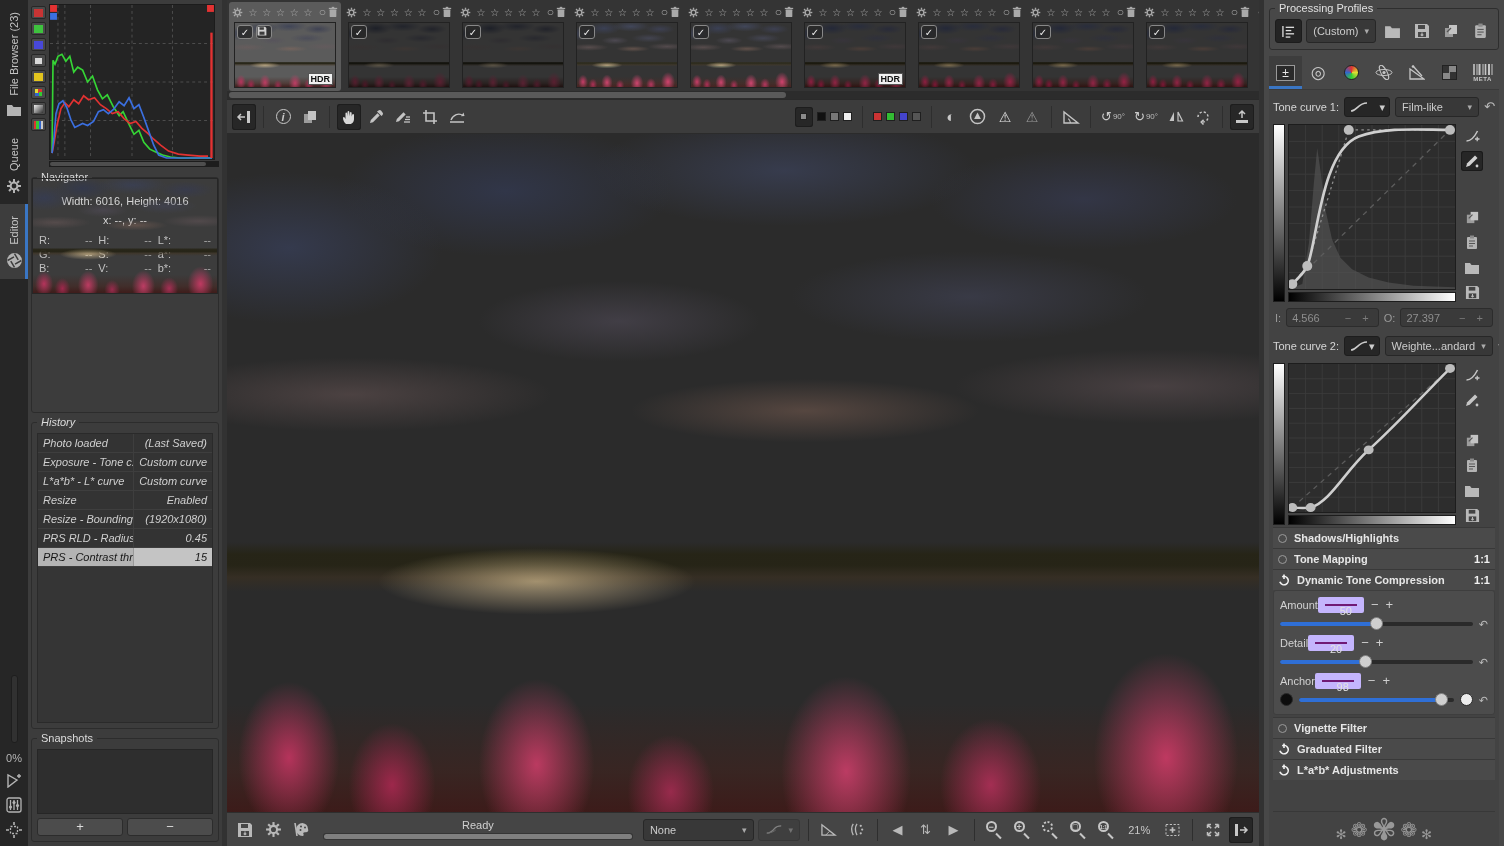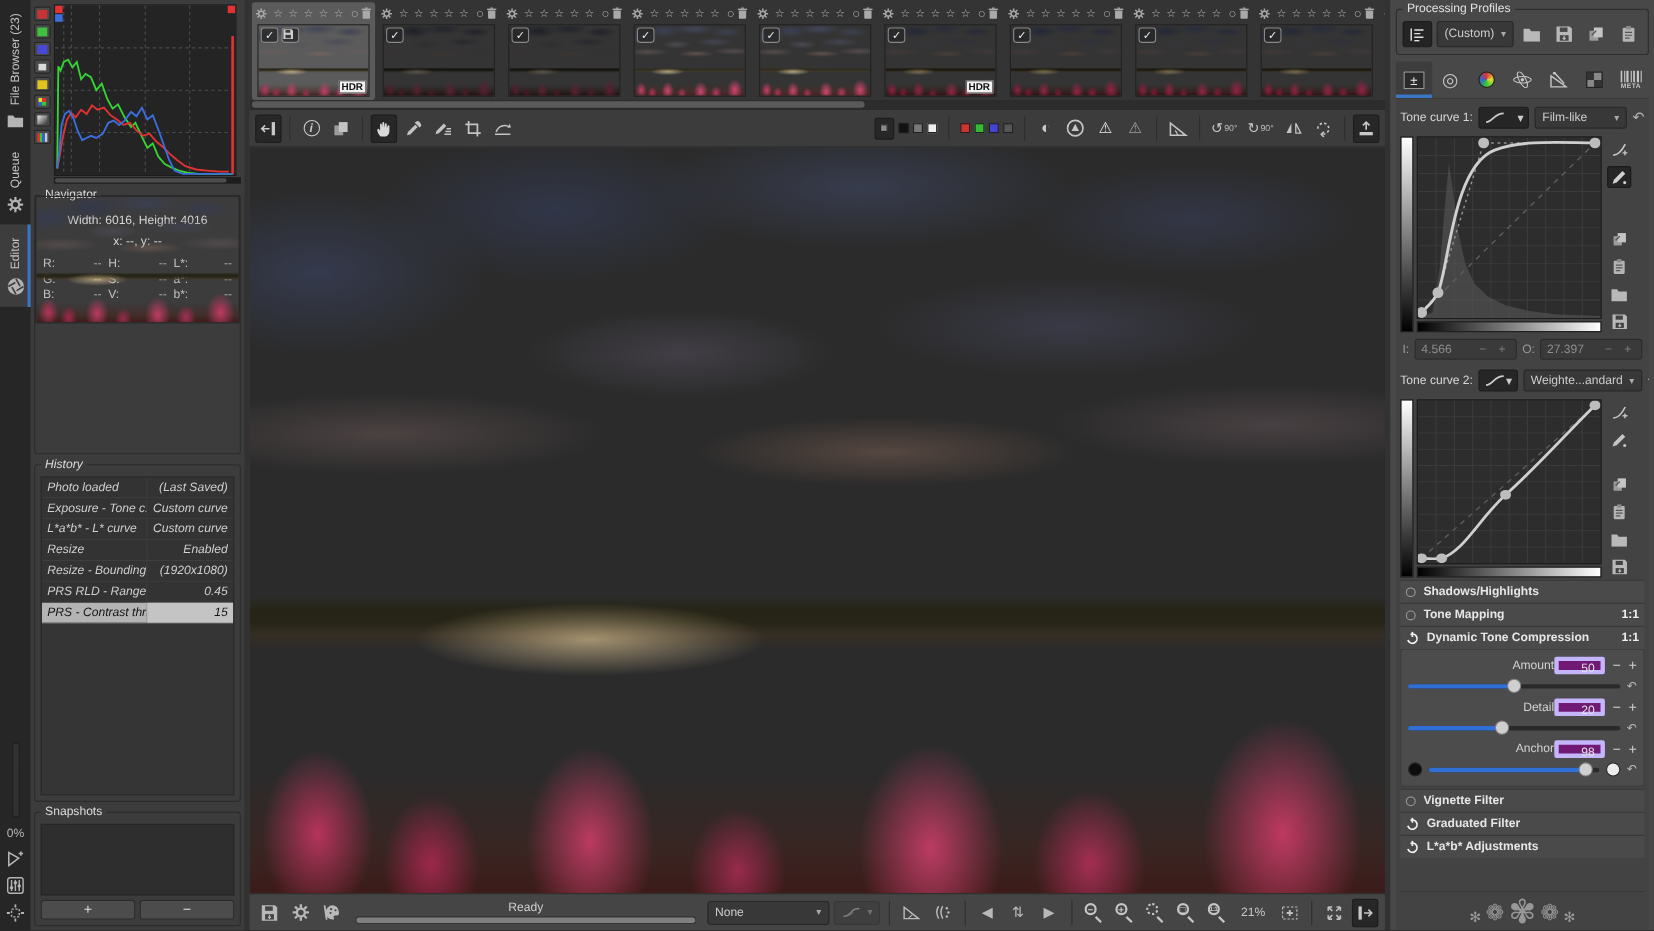--- a/index.html
+++ b/index.html
@@ -175,24 +175,24 @@
   .io-box .pm { letter-spacing:4px; color:#7b7b7b; }
 
   .exp { height:21px; display:flex; align-items:center; gap:7px; padding:0 5px; border-top:1px solid #393939; background:#4a4a4a; cursor:pointer; }
   .exp .exp-label { font-weight:bold; color:#e6e6e6; flex:1; white-space:nowrap; overflow:hidden; }
   .exp .badge { font-weight:bold; color:#f0f0f0; }
   .exp-power-on { display:none; }
   .exp.on .exp-power-on { display:block; }
   .exp-power-off { width:9px; height:9px; border:1.5px solid #9a9a9a; border-radius:50%; }
 
   .drc-panel { background:#4c4c4c; border:1px solid #3e3e3e; border-radius:3px; padding:3px 6px 6px; margin:0 0 2px; }
-  .slider-head { display:flex; align-items:center; justify-content:flex-end; height:21px; }
+  .slider-head { display:flex; align-items:center; justify-content:flex-start; height:21px; }
   .slider-head .sl-label { color:#d2d2d2; }
   .spin { display:flex; align-items:center; gap:7px; }
-  .spin-val { min-width:46px; height:16px; background:#701a75; border:4px solid #c4b5fd; border-radius:2px; text-align:right; padding:1px 5px 0; color:#e2e2e2; }
+  .spin-val { min-width:46px; height:16px; background:#701a75; border:7px solid #c4b5fd; border-radius:2px; text-align:right; padding:1px 5px 0; color:#e2e2e2; }
   .spin-btn { color:#cfcfcf; font-size:13px; cursor:pointer; line-height:10px; }
   .slider-line { display:flex; align-items:center; gap:6px; height:17px; }
   .sl-track { flex:1; height:4px; background:#2a2a2a; border-radius:2px; position:relative; }
   .sl-fill { position:absolute; left:0; top:0; bottom:0; background:#2f6fd6; border-radius:2px; }
   .sl-knob { position:absolute; top:-5px; width:13px; height:13px; background:#cfcfcf; border:1px solid #808080; border-radius:50%; cursor:pointer; }
   .bw-dot { display:none; width:13px; height:13px; border-radius:50%; border:1px solid #2a2a2a; }
   .bw-dot.black { background:#0d0d0d; }
   .bw-dot.white { background:#ececec; }
   .show { display:block !important; }
 
@@ -409,21 +409,21 @@
             <span class="h-name">Resize</span>
             <span class="h-val">Enabled</span>
           </div>
 
           <div class="h-row">
             <span class="h-name">Resize - Bounding...</span>
             <span class="h-val">(1920x1080)</span>
           </div>
 
           <div class="h-row">
-            <span class="h-name">PRS RLD - Range</span>
+            <span class="h-name">PRS RLD - Radius</span>
             <span class="h-val">0.45</span>
           </div>
 
           <div class="h-row sel">
             <span class="h-name">PRS - Contrast thr...</span>
             <span class="h-val">15</span>
           </div>
         </div>
     </div>
 

